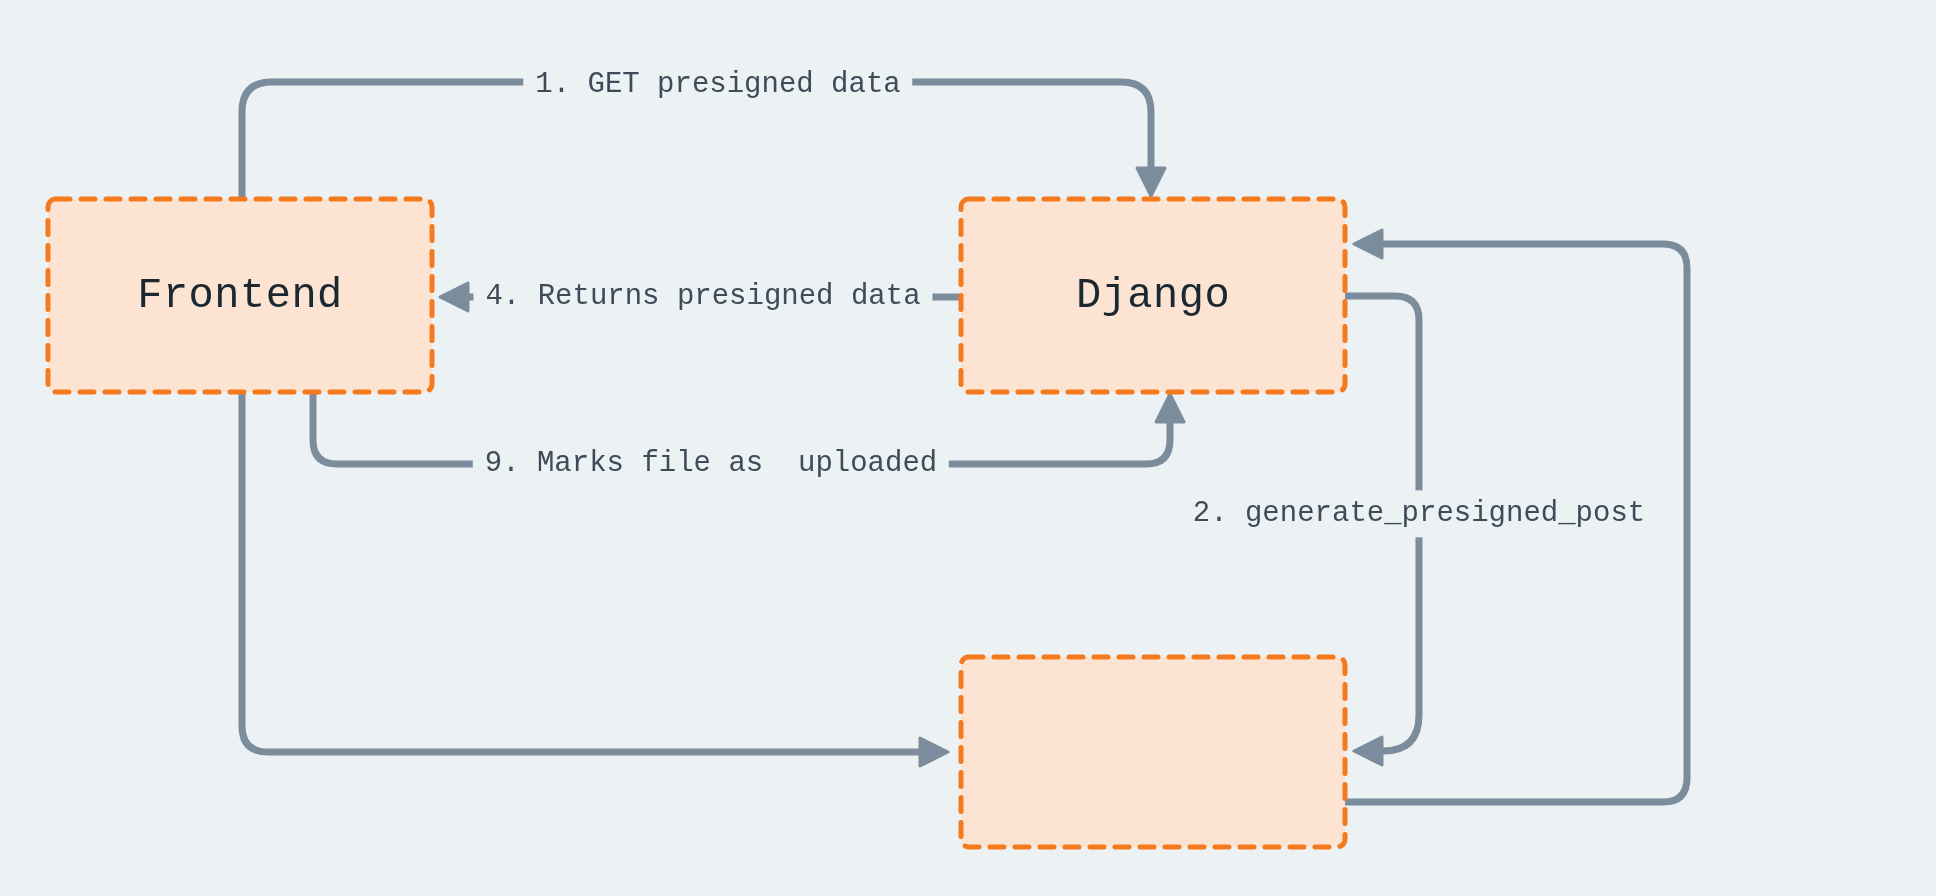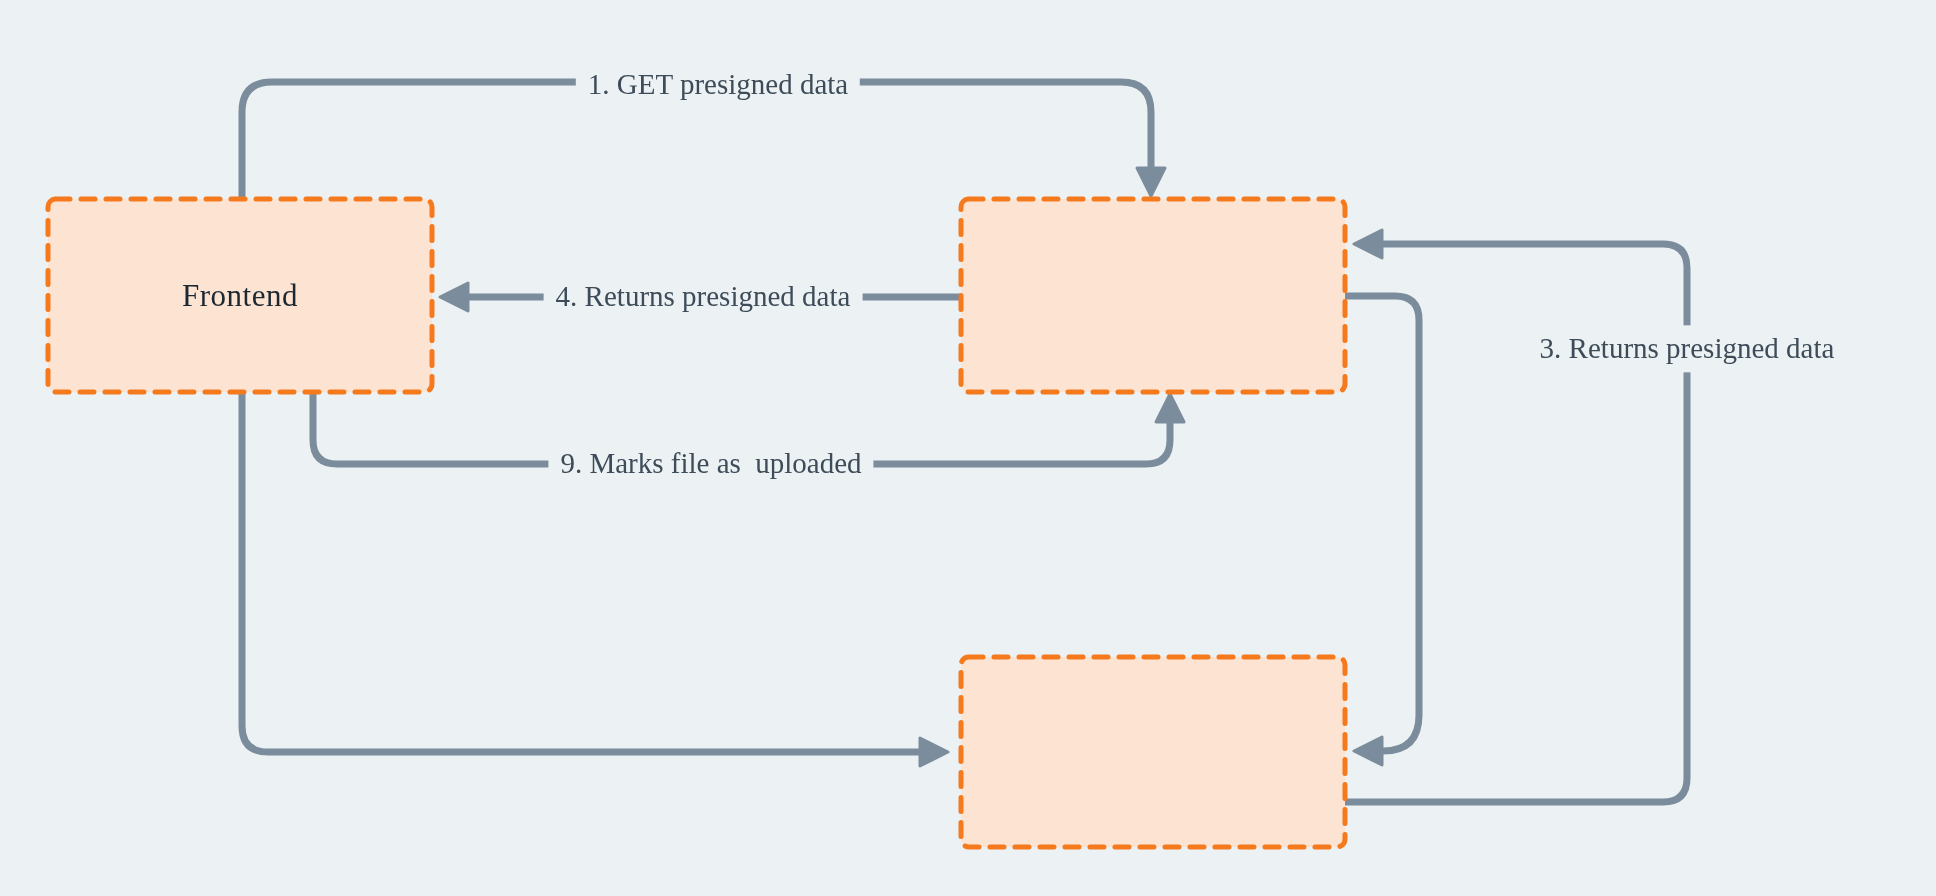--- a/index.html
+++ b/index.html
@@ -5,21 +5,21 @@
   html, body {
     margin: 0;
     padding: 0;
     background: var(--background, #ecf1f4);
   }
   .canvas {
     position: relative;
     width: 1936px;
     height: 896px;
     background: var(--background, #ecf1f4);
-    font-family: Liberation Serif, serif;
+    font-family: Liberation Mono, monospace;
     overflow: hidden;
   }
   svg.layer {
     position: absolute;
     left: 0;
     top: 0;
     width: 1936px;
     height: 896px;
   }
   .node-box {
@@ -39,21 +39,21 @@
     fill: var(--edge, #7b8d9c);
     stroke: var(--edge, #7b8d9c);
     stroke-width: 3;
     stroke-linejoin: round;
   }
   .node-label {
     position: absolute;
     display: flex;
     align-items: center;
     justify-content: center;
-    font-size: 31px;
+    font-size: 42px;
     letter-spacing: 0.5px;
     color: var(--node_label_text, #1b2831);
     pointer-events: none;
   }
   .edge-label {
     position: absolute;
     transform: translate(-50%, -50%);
     background: var(--background, #ecf1f4);
     color: var(--edge_label_text, #3d4c58);
     font-size: 29px;
@@ -88,25 +88,26 @@
     <path class="edge-path" d="M 1345 802 L 1663 802 Q 1687 802 1687 778 L 1687 268 Q 1687 244 1663 244 L 1372 244"></path>
     <polygon class="arrowhead" points="1354,244 1382,230 1382,258"></polygon>
 
     <rect class="node-box" x="48" y="199" width="384" height="193" rx="8"></rect>
     <rect class="node-box" x="961" y="199" width="384" height="193" rx="8"></rect>
     <rect class="node-box" x="961" y="657" width="384" height="190" rx="8"></rect>
   </svg>
 
   <div class="edge-label" style="left:718px; top:85px;">1. GET presigned data</div>
 
+  <div class="edge-label" style="left:1419px; top:514px;">2. generate_presigned_post</div>
 
-  <div class="edge-label" style="left:1687px; top:349px;">3. Returns presigned data</div>
 
   <div class="edge-label" style="left:703px; top:297px;text-align:right;">4. Returns presigned data</div>
 
 
   <div class="edge-label" style="left:711px; top:464px;">9. Marks file as  uploaded</div>
 
   <div class="node-label" style="left:48px; top:199px; width:384px; height:193px;">Frontend</div>
 
+  <div class="node-label" style="left:961px; top:199px; width:384px; height:193px;">Django</div>
 
 
 </div>
 
 </body></html>

